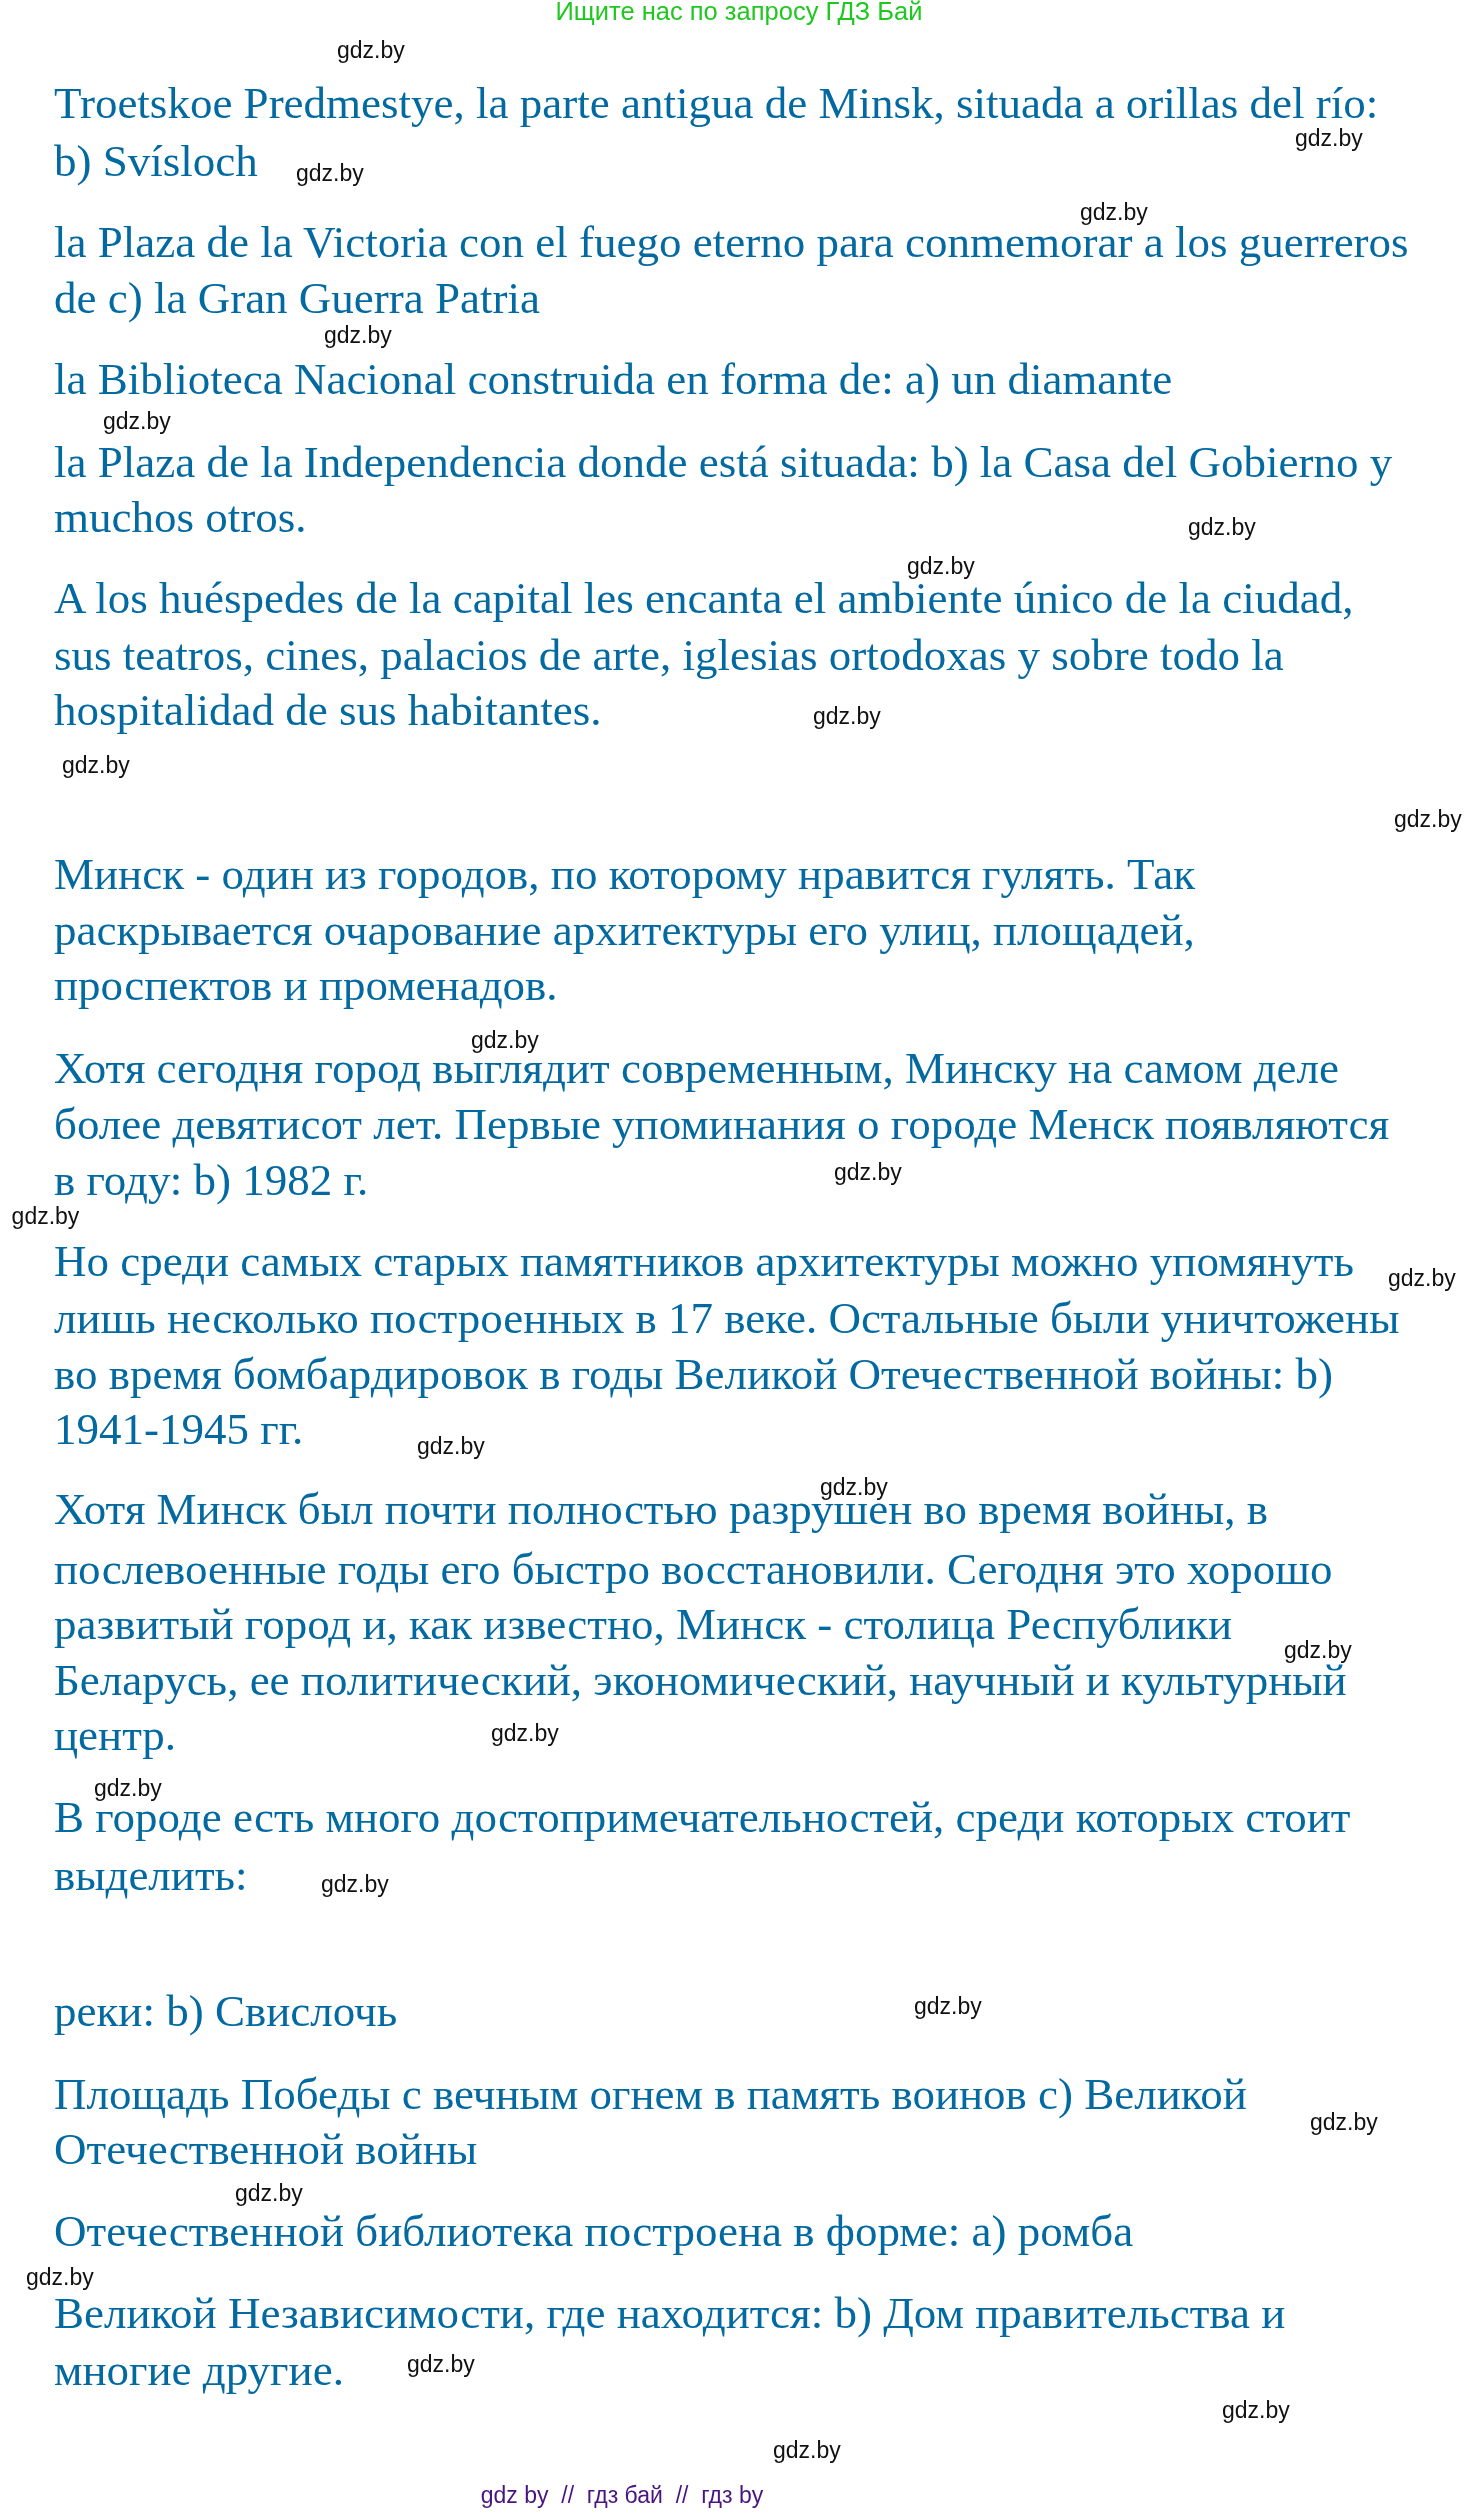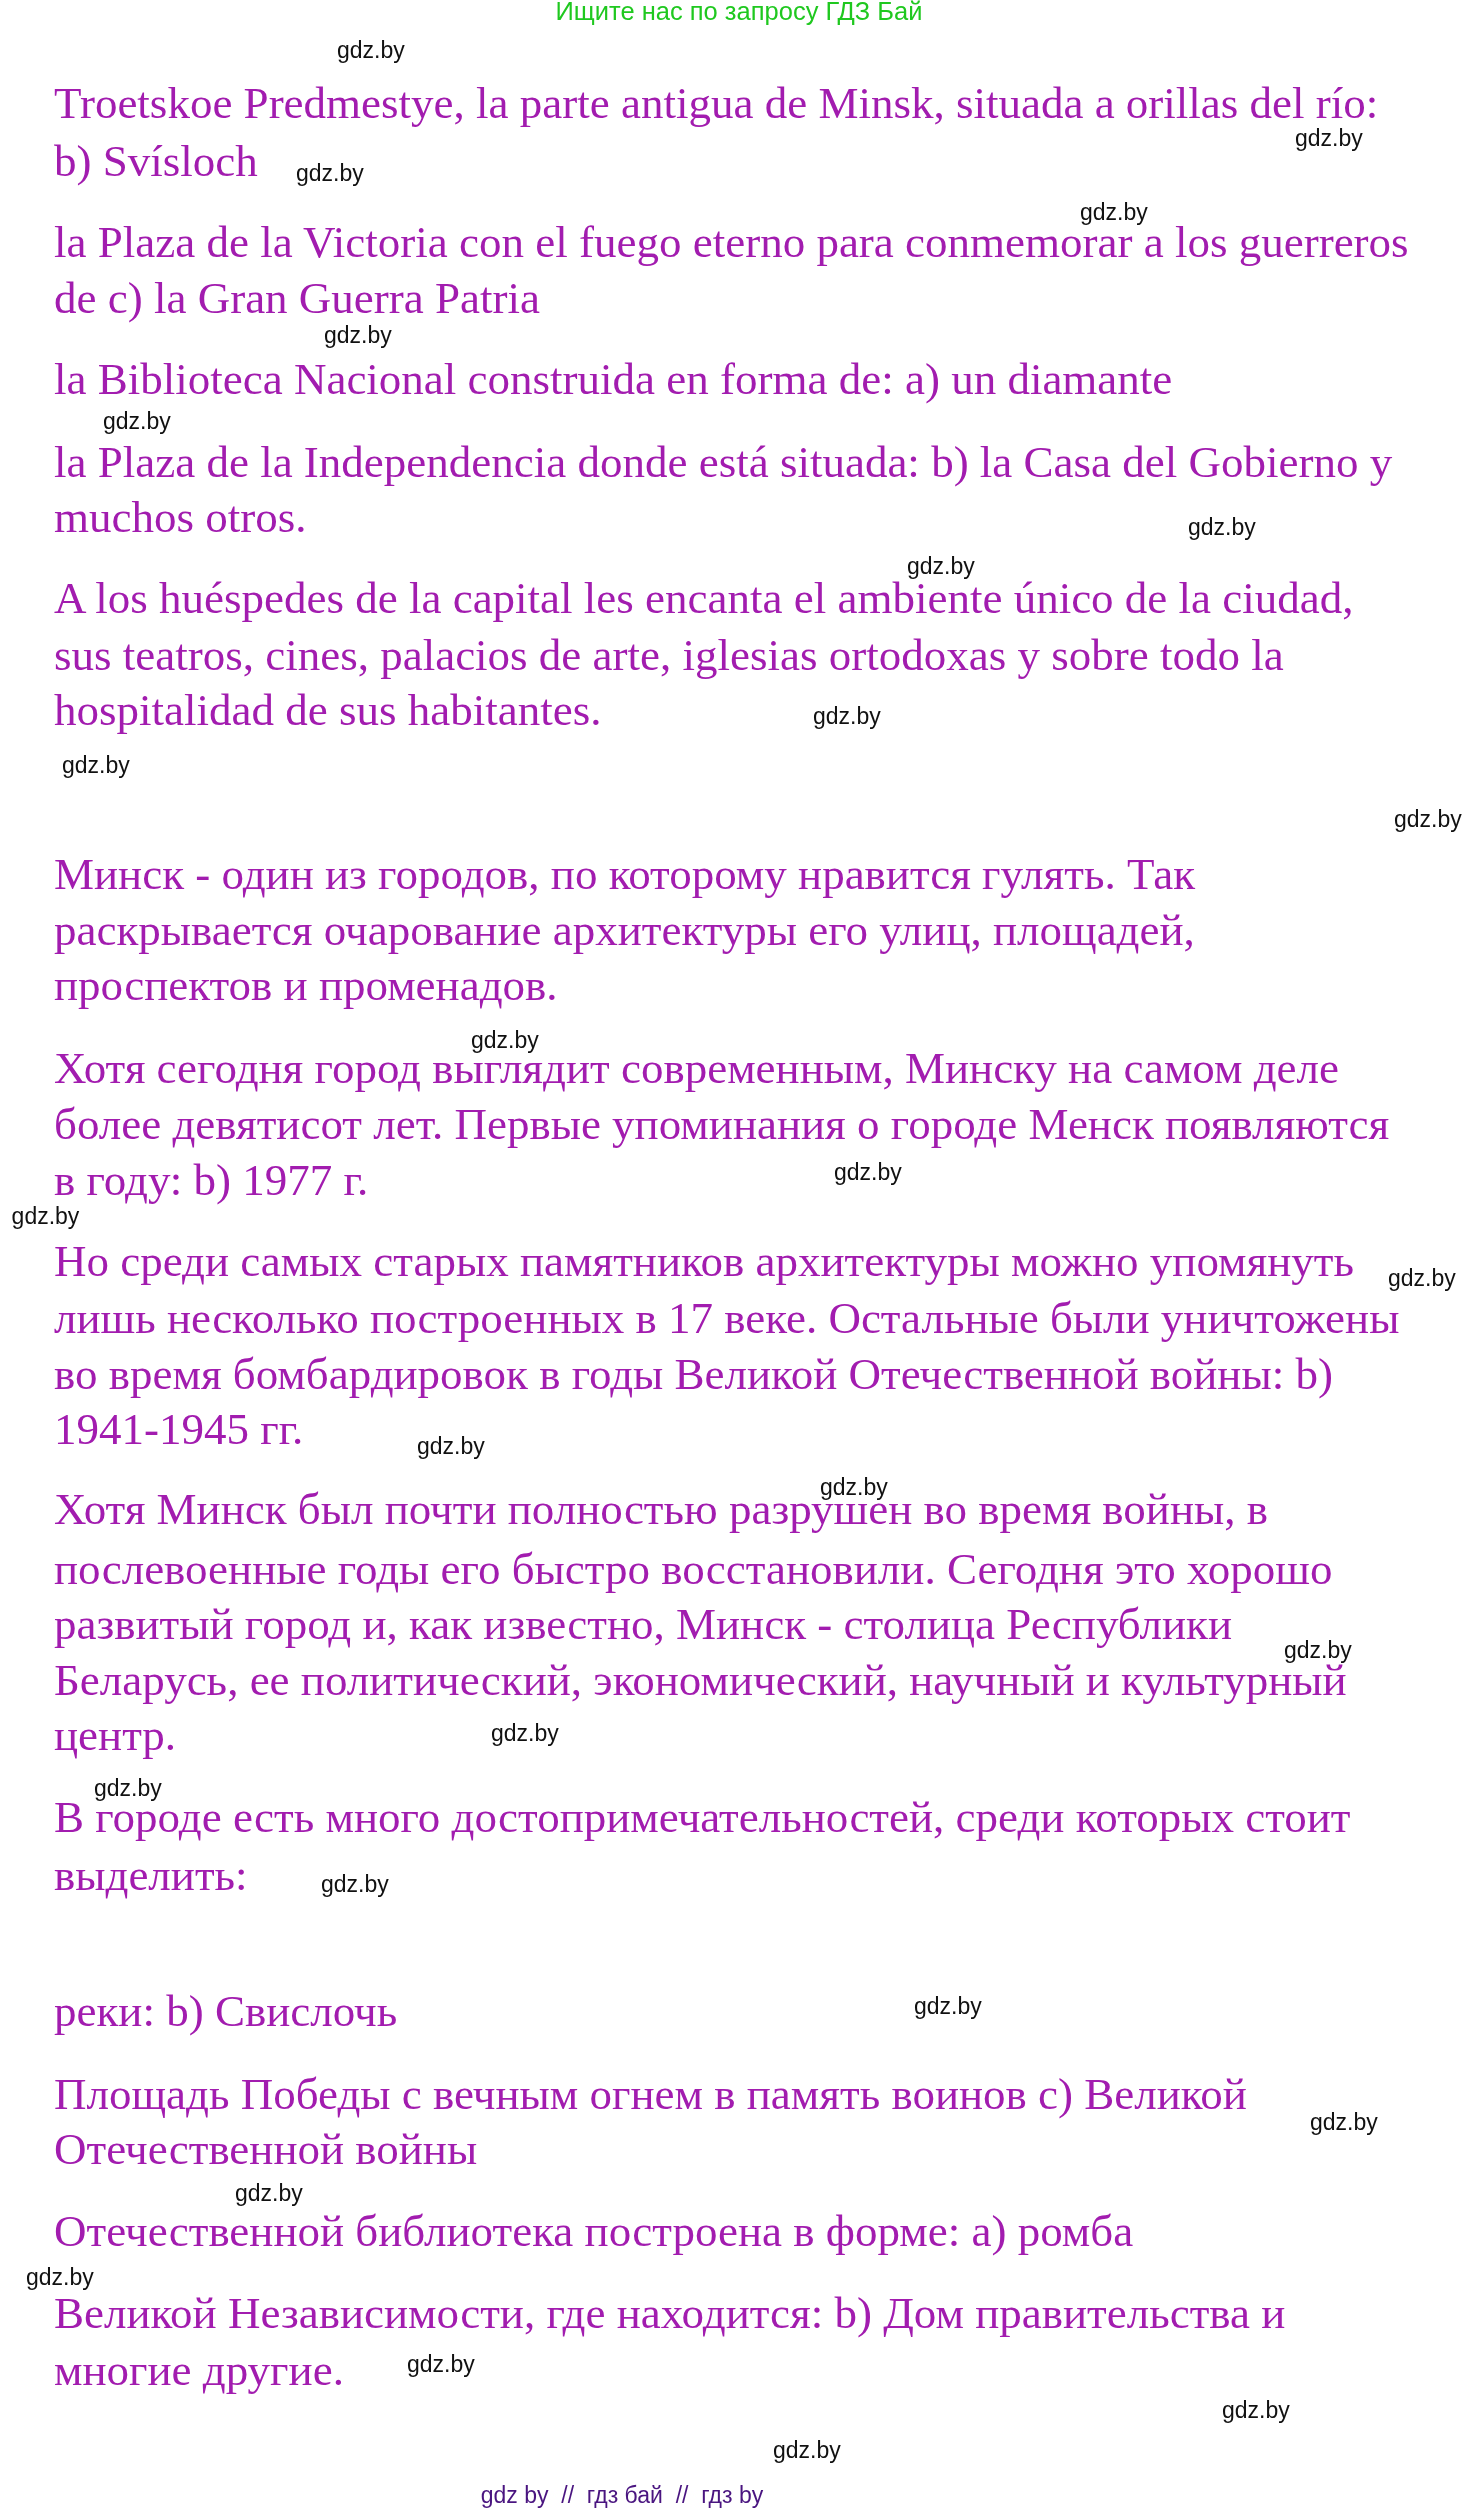--- a/index.html
+++ b/index.html
@@ -43,21 +43,21 @@
       line-height: 26px;
       color: #4a1580;
       white-space: pre;
     }
     .line {
       position: absolute;
       left: 54px;
       font-family: "Liberation Serif", "DejaVu Serif", serif;
       font-size: 45px;
       line-height: 45px;
-      color: #a21caf;
+      color: #0369a1;
       white-space: nowrap;
     }
     .wm {
       position: absolute;
       font-family: "Liberation Sans", "DejaVu Sans", sans-serif;
       font-size: 23px;
       line-height: 23px;
       color: #111111;
       white-space: nowrap;
     }
@@ -78,21 +78,21 @@
   <div class="line" style="top:495px">muchos otros.</div>
   <div class="line" style="top:576px">A los huéspedes de la capital les encanta el ambiente único de la ciudad,</div>
   <div class="line" style="top:633px">sus teatros, cines, palacios de arte, iglesias ortodoxas y sobre todo la</div>
   <div class="line" style="top:688px">hospitalidad de sus habitantes.</div>
 
   <div class="line" style="top:852px">Минск - один из городов, по которому нравится гулять. Так</div>
   <div class="line" style="top:908px">раскрывается очарование архитектуры его улиц, площадей,</div>
   <div class="line" style="top:963px">проспектов и променадов.</div>
   <div class="line" style="top:1046px">Хотя сегодня город выглядит современным, Минску на самом деле</div>
   <div class="line" style="top:1102px">более девятисот лет. Первые упоминания о городе Менск появляются</div>
-  <div class="line" style="top:1158px">в году: b) 1977 г.</div>
+  <div class="line" style="top:1158px">в году: b) 1982 г.</div>
   <div class="line" style="top:1239px">Но среди самых старых памятников архитектуры можно упомянуть</div>
   <div class="line" style="top:1296px">лишь несколько построенных в 17 веке. Остальные были уничтожены</div>
   <div class="line" style="top:1352px">во время бомбардировок в годы Великой Отечественной войны: b)</div>
   <div class="line" style="top:1407px">1941-1945 гг.</div>
   <div class="line" style="top:1487px">Хотя Минск был почти полностью разрушен во время войны, в</div>
   <div class="line" style="top:1547px">послевоенные годы его быстро восстановили. Сегодня это хорошо</div>
   <div class="line" style="top:1602px">развитый город и, как известно, Минск - столица Республики</div>
   <div class="line" style="top:1658px">Беларусь, ее политический, экономический, научный и культурный</div>
   <div class="line" style="top:1713px">центр.</div>
   <div class="line" style="top:1795px">В городе есть много достопримечательностей, среди которых стоит</div>

